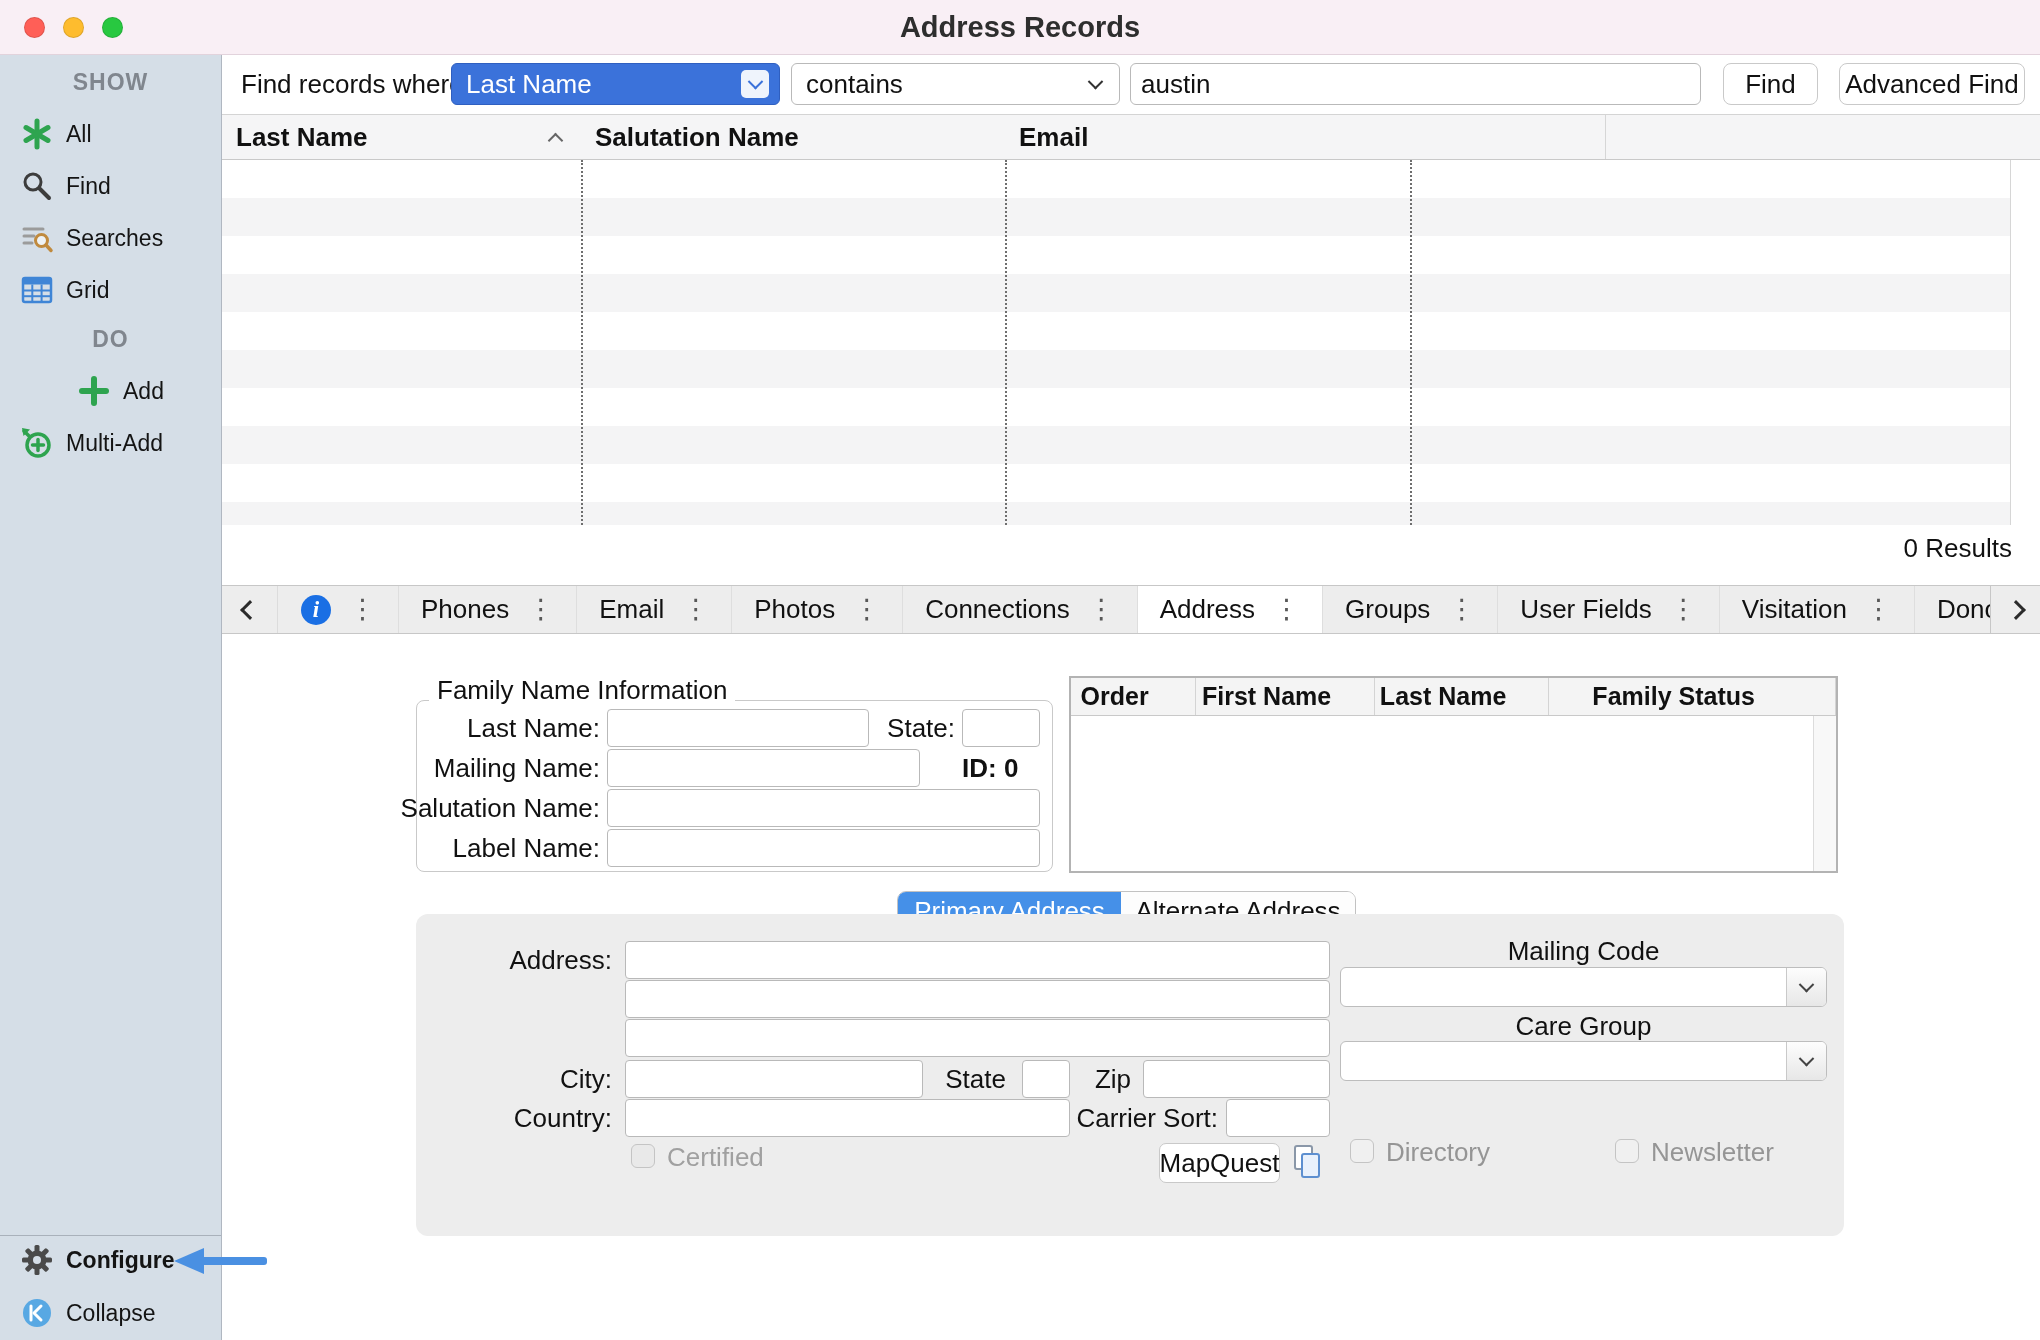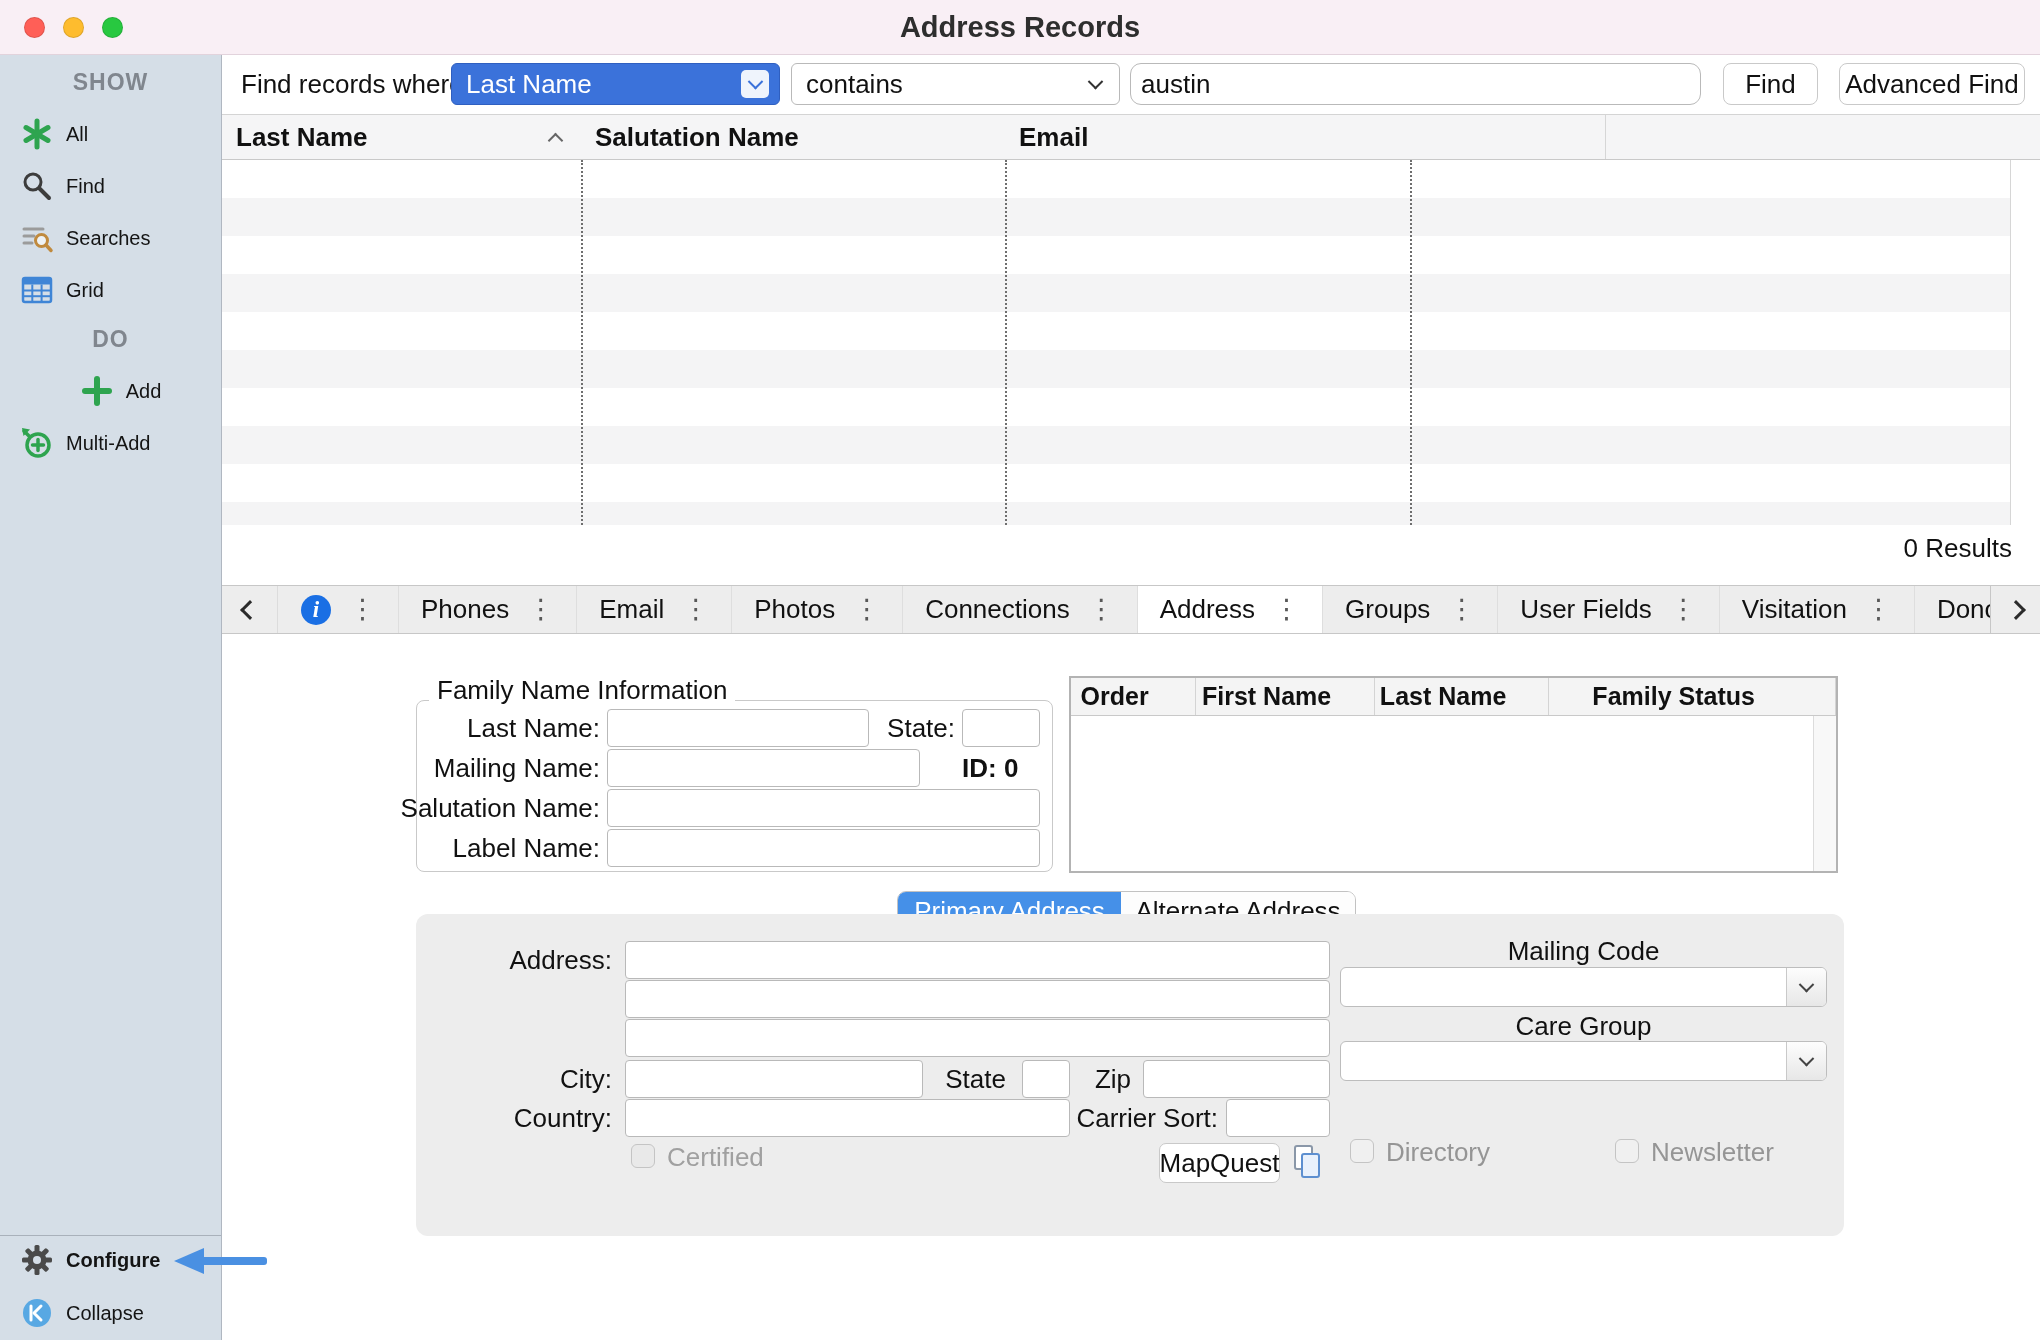--- a/index.html
+++ b/index.html
@@ -18,21 +18,21 @@
   .light.green { background:var(--traffic_green,#28c840); }
   .win-title { font-size:29px; font-weight:bold; color:#2e2e2e; }
 
   
   .sidebar { position:absolute; left:0; top:55px; width:222px; height:1285px;
     background:var(--sidebar_bg,#d5dee7); border-right:1px solid var(--sidebar_border,#b0b7c1); }
   .side-header { position:absolute; left:0; width:100%; text-align:center; font-size:23px; font-weight:bold;
     letter-spacing:1px; color:#80868e; height:36px; line-height:36px; }
   .side-item { position:absolute; left:0; width:100%; height:42px; display:flex; align-items:center; cursor:default; }
   .side-item .ic { width:34px; height:34px; margin-left:20px; display:flex; align-items:center; justify-content:center; flex:0 0 34px; }
-  .side-item .side-label { margin-left:12px; font-size:20px; color:#141414; white-space:nowrap; }
+  .side-item .side-label { margin-left:12px; font-size:23px; color:#141414; white-space:nowrap; }
   .side-sep { position:absolute; left:0; top:1180px; width:100%; border-top:1px solid #a9b1bb; }
   .side-item.cfg .side-label { font-weight:bold; }
 
   
   .main { position:absolute; left:222px; top:55px; width:1818px; height:1285px; background:#fff; }
 
   
   .findbar { position:absolute; left:0; top:0; width:1818px; height:59px; background:#fff; }
   .findbar .fb-label { position:absolute; left:19px; top:0; height:59px; line-height:59px; font-size:26px; color:#111; }
   .select { border:1px solid #b9b9b9; border-radius:6px; background:#fff; display:flex; align-items:center;
@@ -249,21 +249,21 @@
       <span class="cap">
           <span class="chev down"></span>
         </span>
     </div>
     <div class="select plain abs" style="left:569px; top:8px; width:329px;">
       <span>contains</span>
       <span class="cap">
           <span class="chev down"></span>
         </span>
     </div>
-    <input class="tf abs" style="left: 908px; top: 8px; width: 571px; height: 42px; border-radius: 11px;" value="austin">
+    <input class="tf abs" style="left: 908px; top: 8px; width: 571px; height: 42px; border-radius: 6px;" value="austin">
     <button class="btn abs" style="left:1501px; top:8px; width:95px;">Find</button>
     <button class="btn abs" style="left:1617px; top:8px; width:186px;">Advanced Find</button>
   </div>
 
   <div class="rt-header">
     <div class="rt-h-cell" style="width:359px;">
       <span>Last Name</span>
       <span class="chev up abs" style="right:20px; top:20px; color:#666;"></span>
     </div>
     <div class="rt-h-cell" style="width:424px;">

